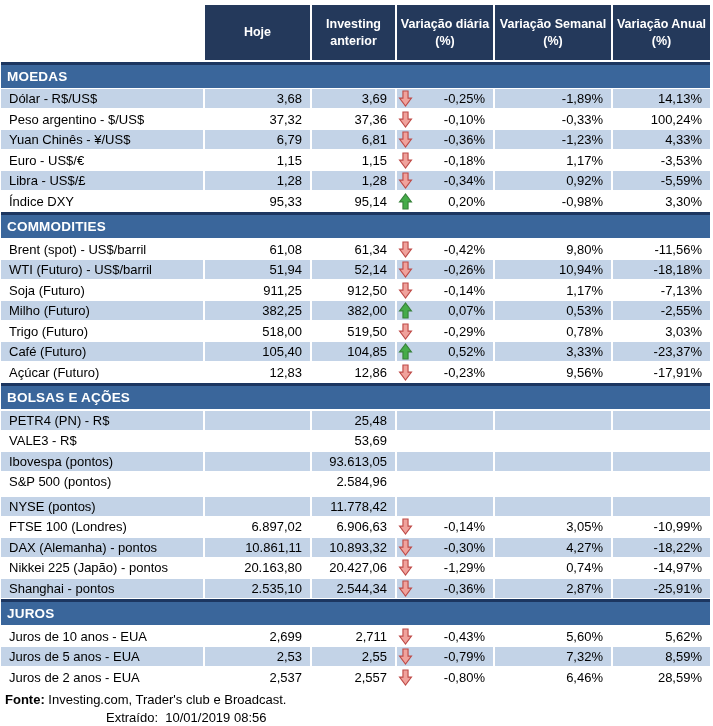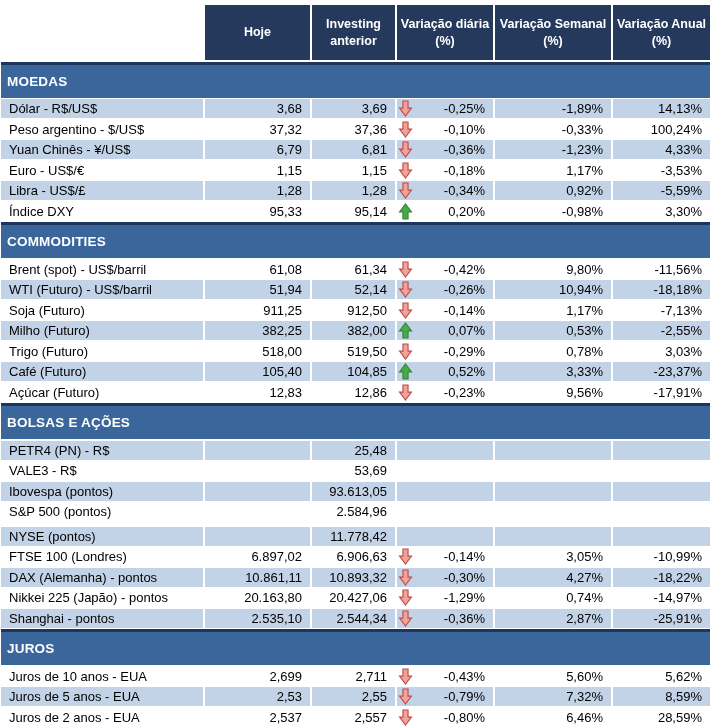--- a/index.html
+++ b/index.html
@@ -24,21 +24,21 @@
     color: #fff; font-weight: bold; font-size: 12.5px; line-height: 1.3;
     height: 55px;
     display: flex; align-items: center; justify-content: center;
     text-align: center; padding: 2px 3px;
   }
   .section-bar {
     grid-column: 1 / -1;
     background: var(--section-bg);
     border-top: 3px solid var(--section-border);
     color: #fff; font-weight: bold; font-size: 13.5px;
-    height: 36px;
+    height: 26px;
     display: flex; align-items: center;
     padding-left: 6px;
     letter-spacing: 0.2px;
   }
   .cell {
     height: 19px; font-size: 13px;
     display: flex; align-items: center;
     white-space: nowrap; overflow: hidden;
   }
   .cell.blue { background: var(--row-blue); }
@@ -243,15 +243,16 @@
       <div class="row-wrap"><div class="cell label white">Juros de 2 anos - EUA</div><div class="cell num white">2,537</div><div class="cell num white">2,557</div><div class="cell diaria white">
           <span class="arrow-box">
             <svg viewBox="0 0 14 18">
               <path d="M4.3 1 L9.7 1 L9.7 8.6 L13.3 8.6 L7 17 L0.7 8.6 L4.3 8.6 Z" fill="#F0A29C" stroke="#BE4B48" stroke-width="1.2"></path>
             </svg>
           </span>
           <span class="dval">-0,80%</span>
         </div><div class="cell num white">6,46%</div><div class="cell num white">28,59%</div></div>
     </div>
   <div class="footer">
+    <div><span class="bold">Fonte:</span><span> Investing.com, Trader's club e Broadcast.</span></div>
     <div class="extraido-line"><span>Extraído:</span>&nbsp;&nbsp;<span>10/01/2019 08:56</span></div>
   </div>
 </div>
 
 </body></html>

